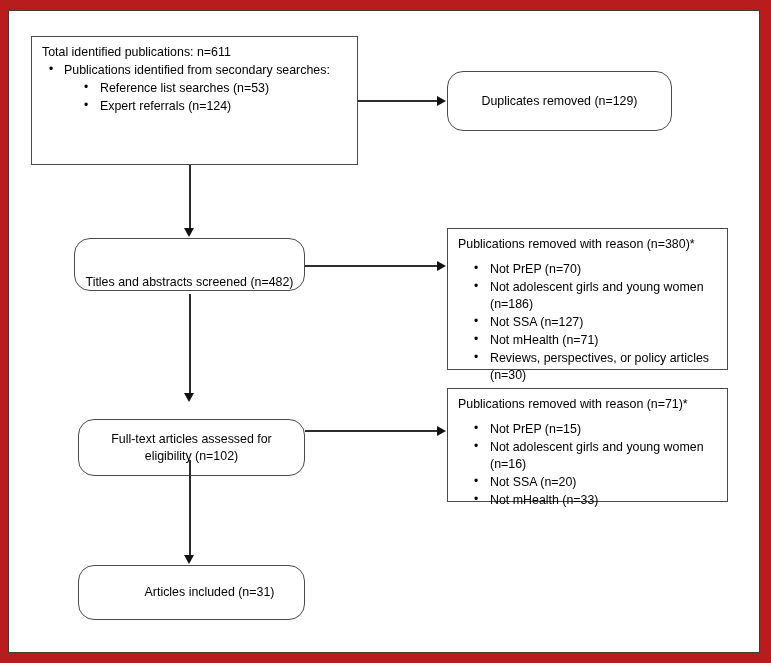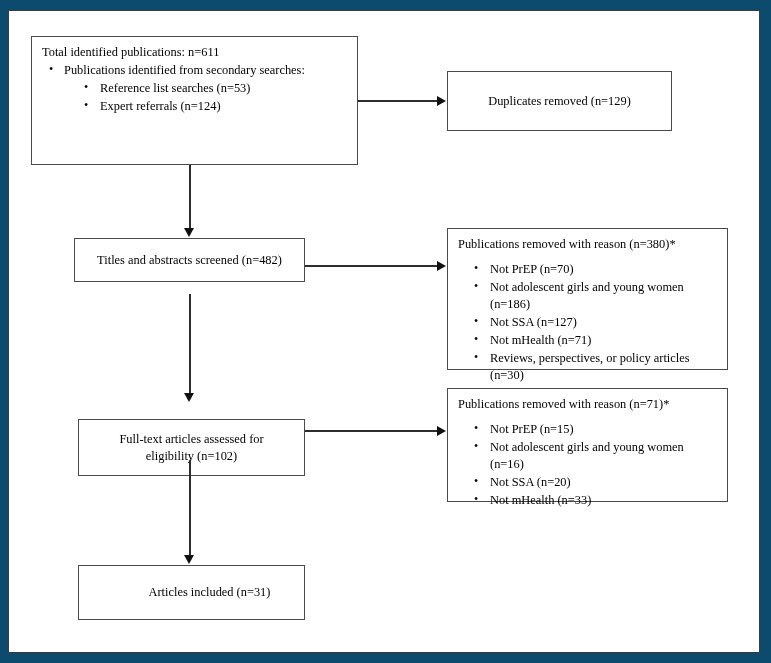--- a/index.html
+++ b/index.html
@@ -9,23 +9,22 @@
     background: #ffffff;
   }
   body {
     font-family: "Liberation Sans", sans-serif;
     -webkit-font-smoothing: antialiased;
   }
   #canvas {
     position: relative;
     width: 771px;
     height: 663px;
-    background: #0c4a6e;
+    background: #b91c1c;
     overflow: hidden;
-    font-family: Liberation Serif, serif;
   }
   
   #outer-frame {
     position: absolute;
     left: 8px;
     top: 10px;
     width: 752px;
     height: 643px;
     border: 1.6px solid #3c3c3c;
     box-sizing: border-box;
@@ -36,20 +35,21 @@
     box-sizing: border-box;
     border: 1.4px solid #4a4a4a;
     background: #ffffff;
     color: #000000;
   }
   .fbox.centered {
     display: flex;
     align-items: center;
     justify-content: center;
     text-align: center;
+    border-radius: 16px;
   }
   .boxtitle {
     font-size: 12.4px;
     line-height: 1.32;
     color: #000;
     white-space: nowrap;
   }
   .boxtitle.wrap { white-space: normal; }
 
   
@@ -171,21 +171,21 @@
           </ul>
         </li>
       </ul>
     </div>
   </div>
 
   <div class="fbox centered" style="left:447px; top:71px; width:225px; height:60px;">
     <span class="boxtitle">Duplicates removed (n=129)</span>
   </div>
 
-  <div class="fbox centered" style="left:74px; top:238px; width:231px; height:44px;">
+  <div class="fbox centered" style="left:74px; top:238px; width:231px; height:53px;align-items:flex-end;">
     <span class="boxtitle">Titles and abstracts screened (n=482)</span>
   </div>
 
   <div class="fbox reasonbox" style="left:447px; top:228px; width:281px; height:142px;">
     <div style="padding:7px 6px 0 10px;">
       <div class="hdr">Publications removed with reason (n=380)*</div>
       <ul class="rlist">
         <li>
           <span>Not PrEP (n=70)</span>
         </li>

